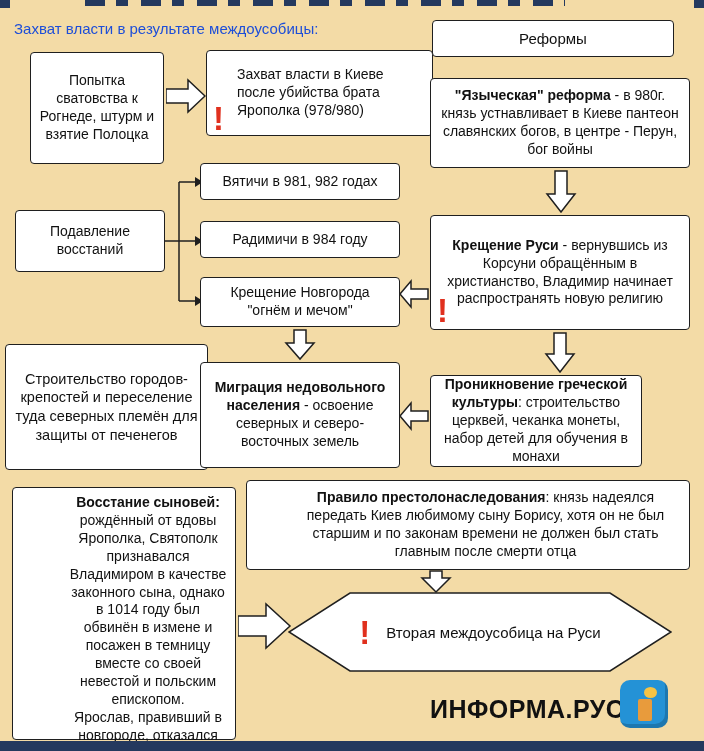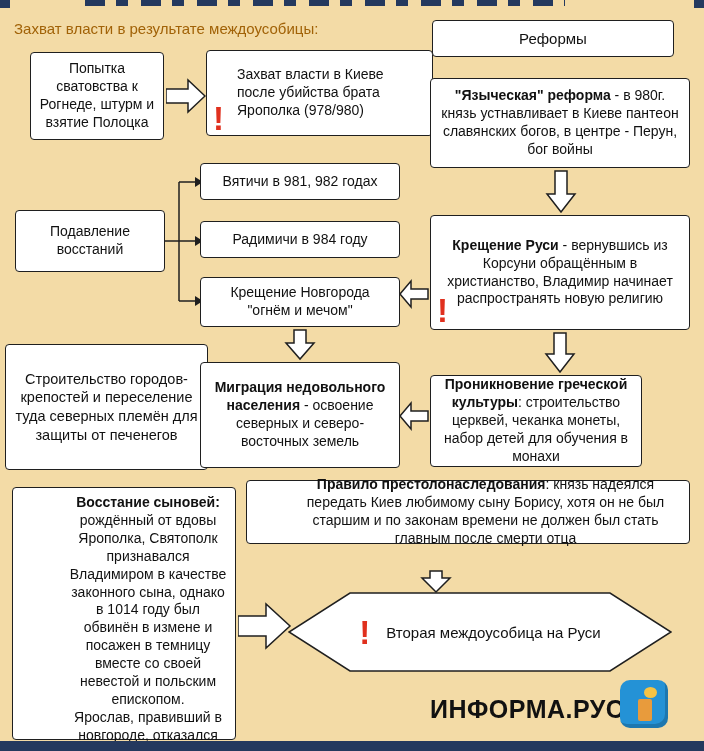--- a/index.html
+++ b/index.html
@@ -3,21 +3,21 @@
 <meta charset="utf-8">
 <style>
   html,body{margin:0;padding:0;}
   body{font-family:"Liberation Sans","DejaVu Sans",sans-serif;}
   .stage{position:relative;width:704px;height:751px;background:#f3dba6;overflow:hidden;}
   .box{position:absolute;background:#ffffff;border:1.5px solid #1f1f1f;border-radius:4px;
        display:flex;align-items:center;justify-content:center;text-align:center;
        color:#111;font-size:14px;line-height:1.28;padding:6px 8px;box-sizing:border-box;}
   .box .b{font-weight:bold;}
   .left-align{justify-content:flex-start;text-align:left;}
-  .intro{position:absolute;left:14px;top:20px;font-size:15px;color:#a16207;}
+  .intro{position:absolute;left:14px;top:20px;font-size:15px;color:#1d4ed8;}
   .excl{position:absolute;color:#e0301e;font-weight:bold;font-size:33px;line-height:1;}
   .arrow{position:absolute;}
   .arrow polygon{fill:#ffffff;stroke:#1f1f1f;stroke-width:1.5;}
   .thin line{stroke:#1f1f1f;stroke-width:1.5;}
   .thin polygon{fill:#1f1f1f;stroke:none;}
   .hex-wrap{position:absolute;left:288px;top:592px;width:384px;height:80px;}
   .hex-wrap svg{position:absolute;left:0;top:0;}
   .hex-wrap polygon{fill:#ffffff;stroke:#1f1f1f;stroke-width:1.5;}
   .hex-content{position:absolute;left:0;top:0;width:100%;height:100%;display:flex;
        align-items:center;justify-content:center;gap:16px;font-size:15px;color:#111;}
@@ -37,21 +37,21 @@
 <body>
 
 <div class="stage">
 
   <div class="corner" style="left:0;"></div>
   <div class="corner" style="left:694px;"></div>
   <div class="cutoff-title"></div>
 
   <div class="intro">Захват власти в результате междоусобицы:</div>
 
-  <div class="box" style="left:30px;top:52px;width:134px;height:88px;">
+  <div class="box" style="left:30px;top:52px;width:134px;height:112px;">
     <span>Попытка сватовства к Рогнеде, штурм и взятие Полоцка</span>
   </div>
 
   <svg class="arrow" style="left:166px;top:78px;" width="40" height="36" viewBox="0 0 40 36">
     <polygon points="0,11 22,11 22,2 39,18 22,34 22,25 0,25"></polygon>
   </svg>
 
   <div class="box left-align" style="left:206px;top:50px;width:227px;height:86px;padding-left:30px;">
     <span>Захват власти в Киеве после убийства брата Ярополка (978/980)</span>
     <span class="excl" style="left:6px;bottom:0px;">!</span>
@@ -130,21 +130,21 @@
   </div>
 
   <div class="box" style="left:12px;top:487px;width:224px;height:253px;align-items:flex-start;">
     <span>
       <span class="b block">Восстание сыновей:</span>
       <span class="block">рождённый от вдовы Ярополка, Святополк признавался Владимиром в качестве законного сына, однако в 1014 году был обвинён в измене и посажен в темницу вместе со своей невестой и польским епископом.</span>
       <span class="block">Ярослав, правивший в новгороде, отказался присылать ежегодную дань</span>
     </span>
   </div>
 
-  <div class="box" style="left:246px;top:480px;width:444px;height:64px;padding-left:43px;">
+  <div class="box" style="left:246px;top:480px;width:444px;height:90px;padding-left:43px;">
     <span><span class="b">Правило престолонаследования</span><span>: князь надеялся передать Киев любимому сыну Борису, хотя он не был старшим и по законам времени не должен был стать главным после смерти отца</span></span>
   </div>
 
   <svg class="arrow" style="left:420px;top:570px;" width="32" height="24" viewBox="0 0 32 24">
     <polygon points="10,1 22,1 22,8 30,8 16,22 2,8 10,8"></polygon>
   </svg>
 
   <svg class="arrow" style="left:238px;top:600px;" width="54" height="52" viewBox="0 0 54 52">
     <polygon points="0,16 28,16 28,4 52,26 28,48 28,36 0,36"></polygon>
   </svg>

